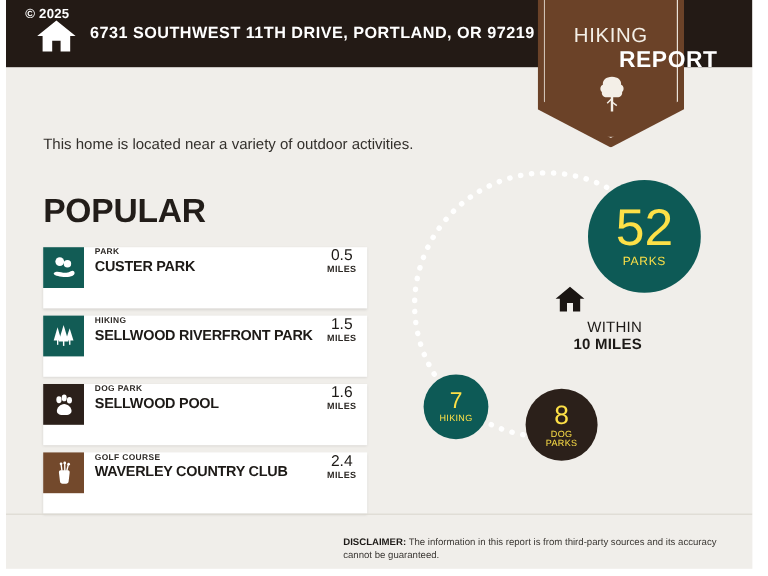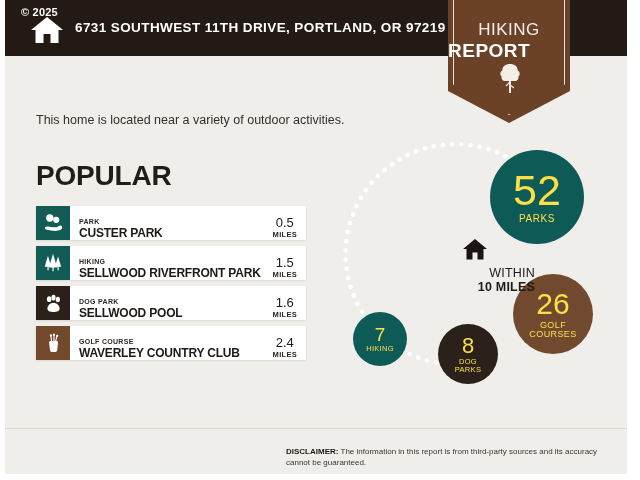--- a/index.html
+++ b/index.html
@@ -21,31 +21,31 @@
   .badge-inner{position:absolute;left:0;top:0;width:122px;height:123px;
        background:#6b4228;
        -webkit-clip-path:polygon(0 0,100% 0,100% 74%,50% 100%,0 74%);
        clip-path:polygon(0 0,100% 0,100% 74%,50% 100%,0 74%);}
   .badge-line{position:absolute;left:5px;top:-2px;width:112px;height:117px;
        border:1.5px solid #e9e2d8;
        -webkit-clip-path:polygon(0 0,100% 0,100% 74%,50% 100%,0 74%);
        clip-path:polygon(0 0,100% 0,100% 74%,50% 100%,0 74%);
        background:transparent;box-sizing:border-box;}
   .badge-t1{position:absolute;left:0;top:20px;width:122px;text-align:center;color:#f4efe7;font-size:17px;letter-spacing:.5px;}
-  .badge-t2{position:absolute;left:0;top:40px;width:122px;text-align:left;color:#ffffff;font-size:19px;font-weight:bold;letter-spacing:.5px;}
+  .badge-t2{position:absolute;left:0;top:40px;width:122px;text-align:right;color:#ffffff;font-size:19px;font-weight:bold;letter-spacing:.5px;padding-left:28px;}
   .badge-tree{position:absolute;left:50px;top:62px;width:24px;height:32px;}
 
   
   .h1{position:absolute;left:31px;top:74px;font-size:30px;font-weight:bold;color:#221d19;letter-spacing:-.2px;}
   .sub{position:absolute;left:31px;top:113px;font-size:12.5px;color:#33302c;}
   .h2{position:absolute;left:31px;top:160px;font-size:28px;font-weight:bold;color:#221d19;letter-spacing:-.2px;}
 
   
   .list{position:absolute;left:31px;top:206px;width:270px;}
-  .row{position:relative;height:34px;margin-bottom:6px;background:#ffffff;display:flex;align-items:flex-end;
+  .row{position:relative;height:51px;margin-bottom:6px;background:#ffffff;display:flex;align-items:flex-start;
        box-shadow:0 1px 2px rgba(0,0,0,.10);}
   .row-ic{width:34px;height:34px;flex:0 0 34px;display:flex;align-items:center;justify-content:center;}
   .row-tx{flex:1 1 auto;padding-left:9px;min-width:0;}
   .row-cat{font-size:7px;font-weight:bold;color:#2c2824;letter-spacing:.3px;line-height:9px;}
   .row-name{font-size:12px;font-weight:bold;color:#1d1a17;letter-spacing:-.2px;line-height:14px;white-space:nowrap;}
   .row-dist{flex:0 0 auto;padding-right:9px;text-align:center;}
   .row-num{font-size:13px;font-weight:normal;color:#1d1a17;line-height:14px;}
   .row-unit{font-size:7.5px;font-weight:bold;color:#2c2824;letter-spacing:.3px;line-height:10px;}
 
   
@@ -199,25 +199,20 @@
   <div class="stats">
     <svg class="arc" width="292" height="280">
       <path d="M200 40 A110 110 0 1 0 150 222" fill="none" stroke="#ffffff" stroke-width="4.5" stroke-linecap="round" stroke-dasharray="0.2 9"></path>
     </svg>
 
     <div class="circ c-parks">
       <div class="n">52</div>
       <div class="l">PARKS</div>
     </div>
 
-    <div class="circ c-golf">
-      <div class="n">26</div>
-      <div class="l">GOLF</div>
-      <div class="l">COURSES</div>
-    </div>
 
     <div class="circ c-dog">
       <div class="n">8</div>
       <div class="l">DOG</div>
       <div class="l">PARKS</div>
     </div>
 
     <div class="circ c-hike">
       <div class="n">7</div>
       <div class="l">HIKING</div>

